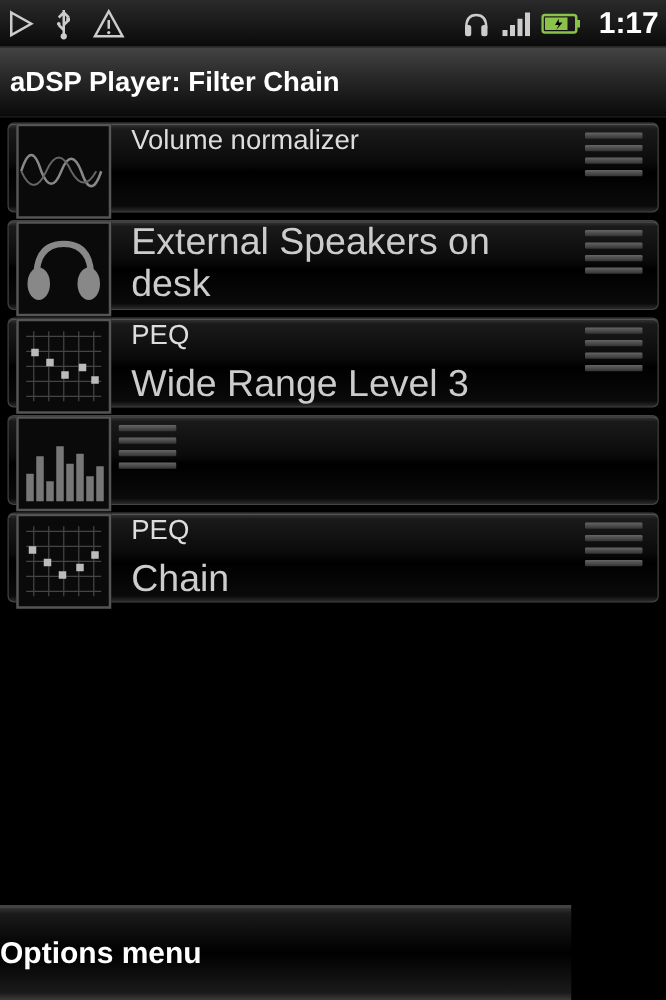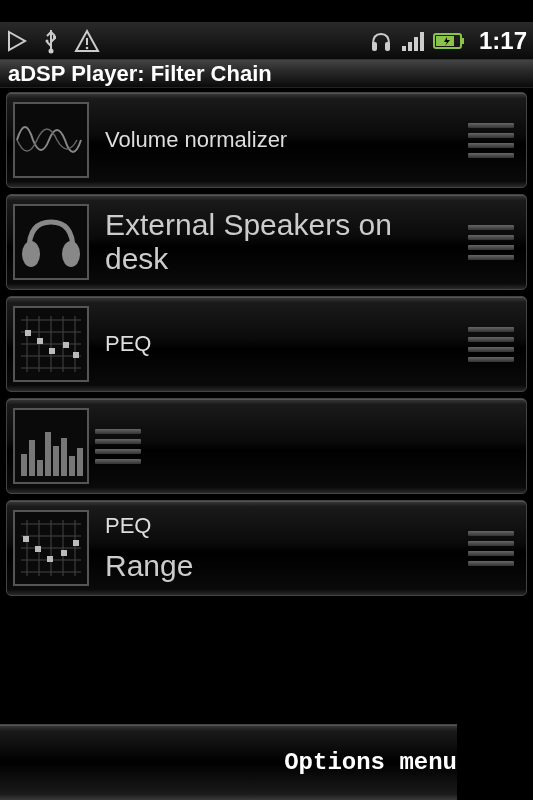--- a/index.html
+++ b/index.html
@@ -11,55 +11,54 @@
   overflow: hidden;
   color: #ddd;
 }
 .status-bar {
   height: 38px;
   background: linear-gradient(to bottom, #2a2a2a 0%, #1a1a1a 50%, #0a0a0a 100%);
   display: flex;
   align-items: center;
   padding: 0 6px;
   border-bottom: 1px solid #333;
-  margin-top: 22px;
 }
 .status-left { display: flex; gap: 12px; align-items: center; }
 .status-right { margin-left: auto; display: flex; gap: 8px; align-items: center; }
 .status-icon { display: inline-flex; align-items: center; justify-content: center; }
 .clock {
   color: #fff;
   font-size: 24px;
   font-weight: bold;
   margin-left: 6px;
 }
 .title-bar {
-  height: 28px;
+  height: 56px;
   background: linear-gradient(to bottom, #444 0%, #2a2a2a 40%, #0a0a0a 100%);
   display: flex;
   align-items: center;
   padding: 0 8px;
   border-bottom: 1px solid #222;
 }
 .title-text {
   color: #fff;
   font-size: 22px;
   font-weight: bold;
 }
 .filter-list {
   padding: 4px 6px;
 }
 .filter-item {
-  height: 96px;
+  height: 72px;
   background: linear-gradient(to bottom, #3a3a3a 0%, #1a1a1a 6%, #0a0a0a 45%, #000 55%, #0a0a0a 94%, #2a2a2a 100%);
   border: 1px solid #444;
   border-radius: 5px;
   margin-bottom: 6px;
   display: flex;
-  align-items: center;
+  align-items: flex-start;
   padding: 0 6px;
   box-shadow: inset 0 1px 0 rgba(255,255,255,0.15), 0 2px 3px rgba(0,0,0,0.6);
 }
 .filter-icon-box {
   width: 76px;
   height: 76px;
   border: 2px solid #555;
   background: #0a0a0a;
   display: flex;
   align-items: center;
@@ -101,23 +100,22 @@
 .options-bar {
   position: absolute;
   bottom: 0;
   left: 0;
   width: 457px;
   height: 76px;
   background: linear-gradient(to bottom, #3a3a3a 0%, #1a1a1a 8%, #000 50%, #1a1a1a 92%, #3a3a3a 100%);
   border-top: 1px solid #444;
   display: flex;
   align-items: center;
-  justify-content: flex-end;
+  justify-content: flex-start;
   box-shadow: inset 0 1px 0 rgba(255,255,255,0.15);
-  font-family: Liberation Mono, monospace;
 }
 .options-text {
   color: #fff;
   font-size: 24px;
   font-weight: bold;
 }
 </style>
 </head>
 <body>
 
@@ -230,20 +228,21 @@
         <line x1="60" y1="8" x2="60" y2="64" stroke="#444" stroke-width="1"></line>
         <rect x="10" y="22" width="6" height="6" fill="#bbb"></rect>
         <rect x="22" y="30" width="6" height="6" fill="#bbb"></rect>
         <rect x="34" y="40" width="6" height="6" fill="#bbb"></rect>
         <rect x="48" y="34" width="6" height="6" fill="#bbb"></rect>
         <rect x="58" y="44" width="6" height="6" fill="#bbb"></rect>
       </svg>
     </div>
     <div class="filter-text">
       <span class="filter-name">PEQ</span>
+      <span class="filter-sub">Wide Range Level 3</span>
     </div>
     <div class="drag-handle">
       <div class="drag-line"></div>
         <div class="drag-line"></div>
         <div class="drag-line"></div>
         <div class="drag-line"></div>
     </div>
   </div>
 
   <div class="filter-item">
@@ -282,21 +281,21 @@
         <line x1="60" y1="8" x2="60" y2="64" stroke="#444" stroke-width="1"></line>
         <rect x="8" y="24" width="6" height="6" fill="#bbb"></rect>
         <rect x="20" y="34" width="6" height="6" fill="#bbb"></rect>
         <rect x="32" y="44" width="6" height="6" fill="#bbb"></rect>
         <rect x="46" y="38" width="6" height="6" fill="#bbb"></rect>
         <rect x="58" y="28" width="6" height="6" fill="#bbb"></rect>
       </svg>
     </div>
     <div class="filter-text">
       <span class="filter-name">PEQ</span>
-      <span class="filter-sub">Range</span>
+      <span class="filter-sub">Chain</span>
     </div>
     <div class="drag-handle">
       <div class="drag-line"></div>
         <div class="drag-line"></div>
         <div class="drag-line"></div>
         <div class="drag-line"></div>
     </div>
   </div>
 
 </div>

